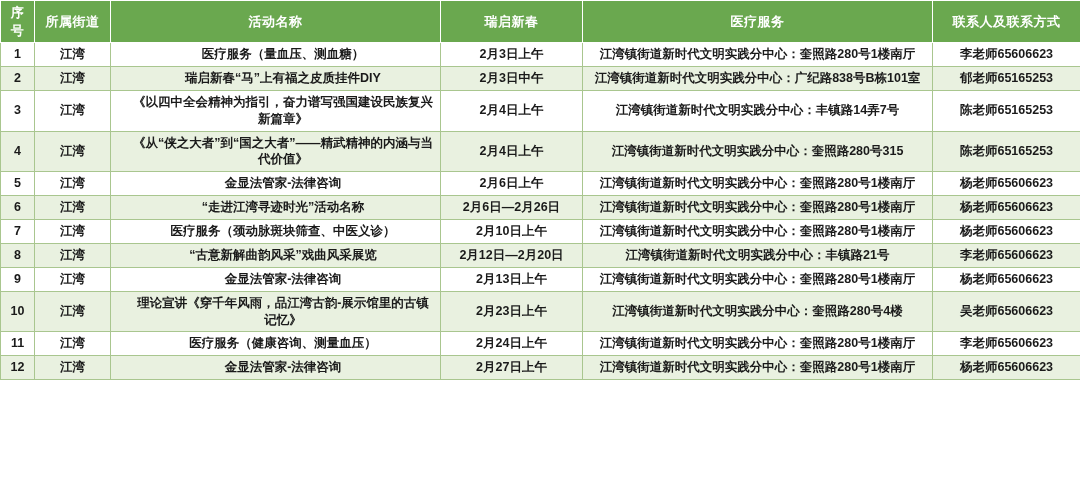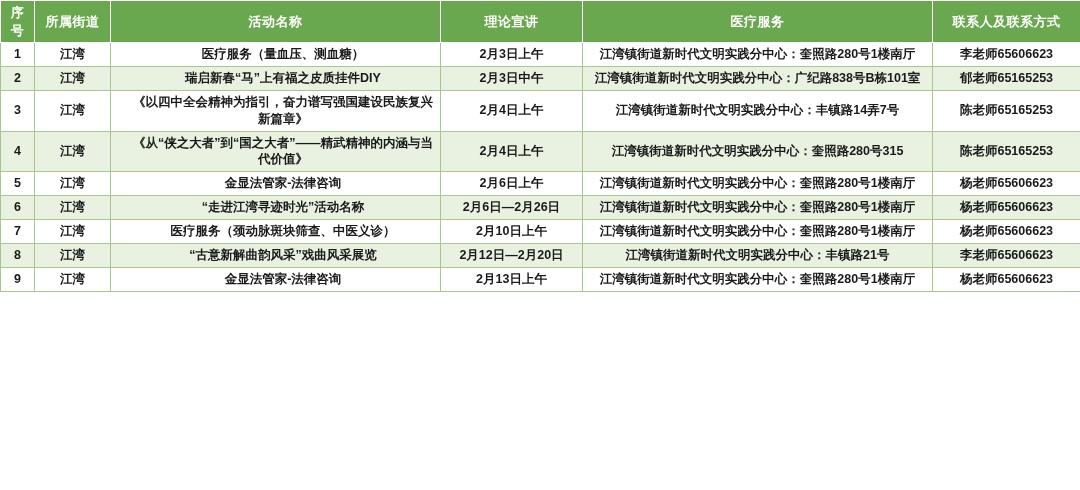--- a/index.html
+++ b/index.html
@@ -74,21 +74,21 @@
     <col class="c-name">
     <col class="c-date">
     <col class="c-place">
     <col class="c-contact">
   </colgroup>
   <thead>
     <tr>
       <th>序号</th>
       <th>所属街道</th>
       <th>活动名称</th>
-      <th>理论宣讲</th>
+      <th>瑞启新春</th>
       <th>医疗服务</th>
       <th>联系人及联系方式</th>
     </tr>
   </thead>
   <tbody>
     <tr class="row-odd">
       <td class="col-index">1</td>
       <td class="col-street">江湾</td>
       <td class="col-name">医疗服务（量血压、测血糖）</td>
       <td class="col-date">2月3日上午</td>
@@ -152,14 +152,38 @@
       <td class="col-contact">李老师65606623</td>
     </tr>
     <tr class="row-odd">
       <td class="col-index">9</td>
       <td class="col-street">江湾</td>
       <td class="col-name">金显法管家-法律咨询</td>
       <td class="col-date">2月13日上午</td>
       <td class="col-place">江湾镇街道新时代文明实践分中心：奎照路280号1楼南厅</td>
       <td class="col-contact">杨老师65606623</td>
     </tr>
+    <tr class="row-even">
+      <td class="col-index">10</td>
+      <td class="col-street">江湾</td>
+      <td class="col-name">理论宣讲《穿千年风雨，品江湾古韵-展示馆里的古镇记忆》</td>
+      <td class="col-date">2月23日上午</td>
+      <td class="col-place">江湾镇街道新时代文明实践分中心：奎照路280号4楼</td>
+      <td class="col-contact">吴老师65606623</td>
+    </tr>
+    <tr class="row-odd">
+      <td class="col-index">11</td>
+      <td class="col-street">江湾</td>
+      <td class="col-name">医疗服务（健康咨询、测量血压）</td>
+      <td class="col-date">2月24日上午</td>
+      <td class="col-place">江湾镇街道新时代文明实践分中心：奎照路280号1楼南厅</td>
+      <td class="col-contact">李老师65606623</td>
+    </tr>
+    <tr class="row-even">
+      <td class="col-index">12</td>
+      <td class="col-street">江湾</td>
+      <td class="col-name">金显法管家-法律咨询</td>
+      <td class="col-date">2月27日上午</td>
+      <td class="col-place">江湾镇街道新时代文明实践分中心：奎照路280号1楼南厅</td>
+      <td class="col-contact">杨老师65606623</td>
+    </tr>
   </tbody>
 </table>
 
 </body></html>

